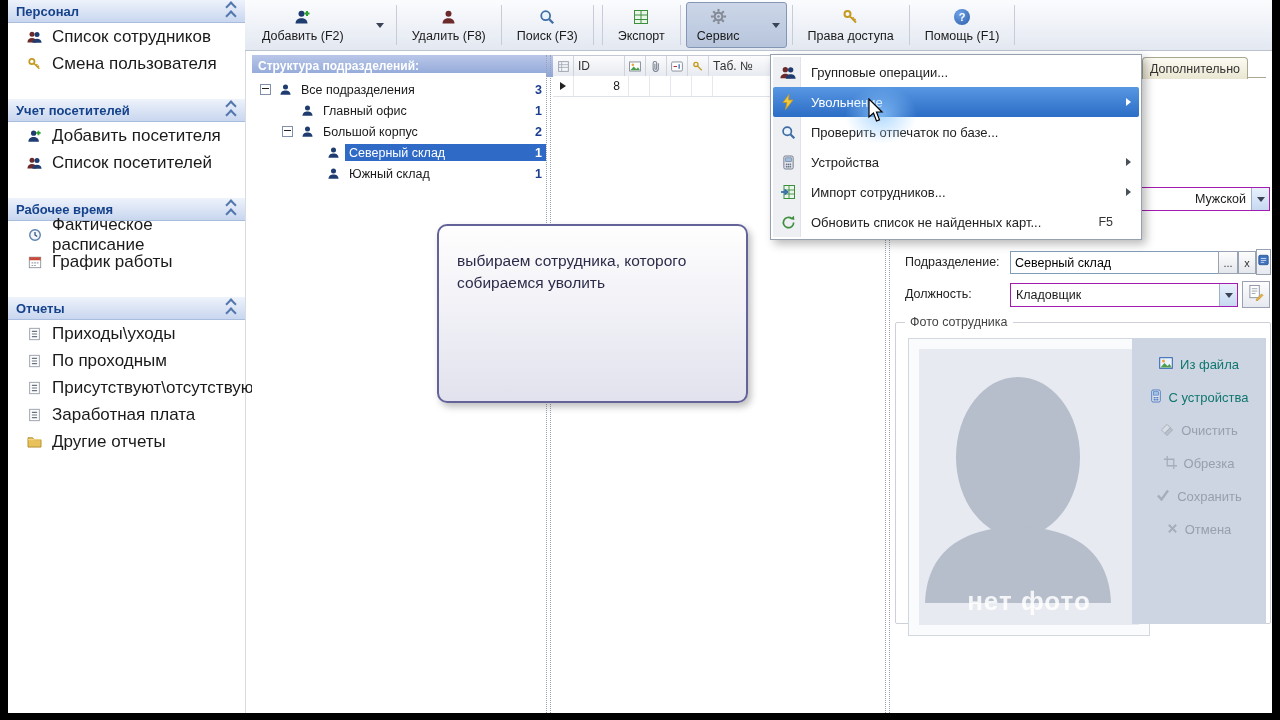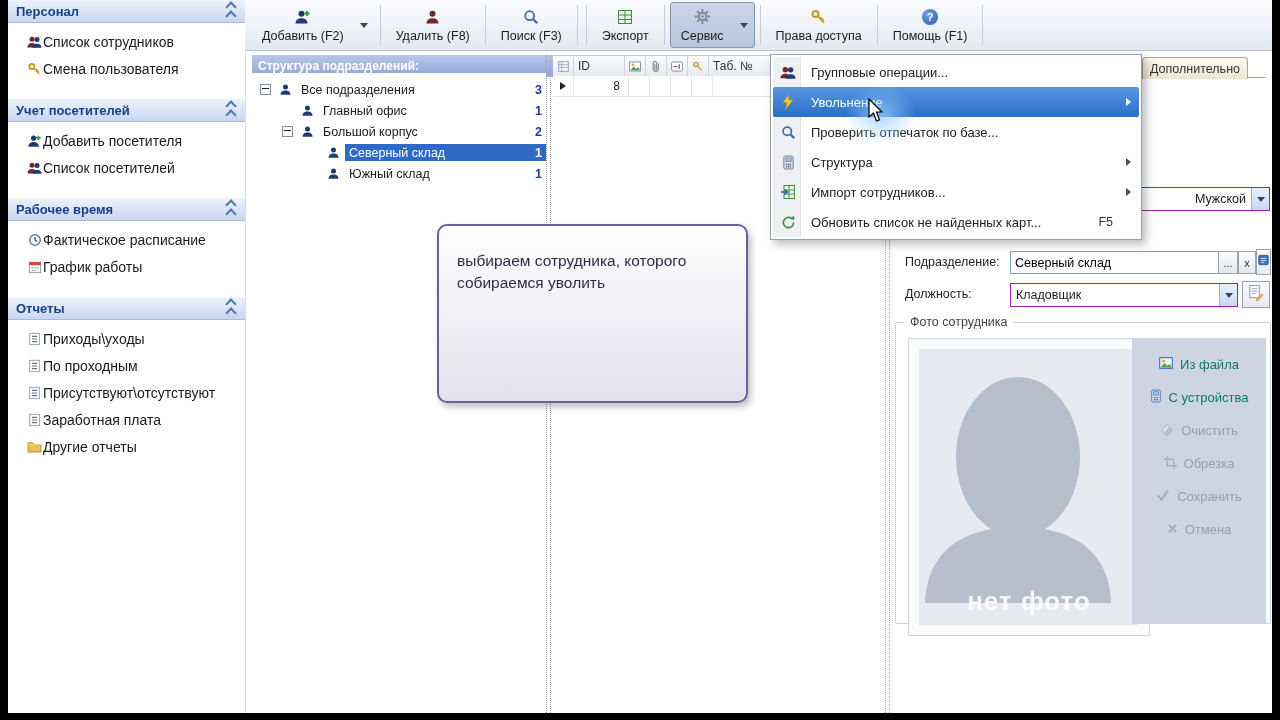--- a/index.html
+++ b/index.html
@@ -9,28 +9,28 @@
   .bar{background:#000;}
 
   
   .sidebar{left:8px;top:0;width:237px;height:713px;background:#fff;border-right:1px solid #d7dbe3;}
   .nav-header{height:22px;display:flex;align-items:center;padding:0 8px;
               background:linear-gradient(#eef3fb,#c8d6ef);border-bottom:1px solid #a9bedf;
               color:#15428b;font-weight:bold;font-size:13px;}
   .nav-header .sp{flex:1;}
   .chev2{display:flex;flex-direction:column;gap:1px;margin-right:2px;}
   .chev{width:6px;height:6px;border-left:2px solid #5377ad;border-top:2px solid #5377ad;transform:rotate(45deg);}
-  .nav-item{height:27px;display:flex;align-items:flex-end;padding-left:18px;font-size:14px;cursor:default;}
+  .nav-item{height:27px;display:flex;align-items:center;gap:9px;padding-left:18px;font-size:17px;cursor:default;}
   .ni{width:17px;height:17px;display:flex;align-items:center;justify-content:center;flex:none;}
   .spacer22{height:22px;}
 
   
   .toolbar{left:245px;top:0;width:1027px;height:50px;background:linear-gradient(#fbfcfe,#e3e8f1);
            border-bottom:1px solid #bac2d0;display:flex;align-items:center;padding:0 6px;gap:2px;}
-  .tb-group{display:flex;align-items:stretch;height:44px;border:1px solid transparent;border-radius:3px;}
+  .tb-group{display:flex;align-items:stretch;height:44px;border:1px solid transparent;border-radius:3px;gap:16px;}
   .tb-group.pressed{background:linear-gradient(#ccd6e8,#b7c5dc);border:1px solid #8396b4;}
   .tb-btn{display:flex;flex-direction:column;align-items:center;justify-content:center;gap:3px;
           padding:3px 10px;font-size:12.5px;white-space:nowrap;}
   .tb-btn.disabled{color:#9ba1ad;}
   .tb-arrow{display:flex;align-items:center;padding:0 6px;}
   .tri{width:0;height:0;border-left:4px solid transparent;border-right:4px solid transparent;border-top:5px solid #3a4456;}
   .tb-sep{width:1px;height:40px;background:#c6ccd8;margin:0 3px;flex:none;}
   .tbi{height:18px;display:flex;align-items:center;justify-content:center;}
   .help-badge{width:16px;height:16px;border-radius:50%;background:radial-gradient(circle at 35% 30%,#6fa3e8,#2b5ca8);
               display:flex;align-items:center;justify-content:center;}
@@ -629,21 +629,21 @@
             <rect x="2" y="1" width="10" height="14" rx="1.5" fill="#dfe4ec" stroke="#6d7686"></rect>
             <rect x="4" y="3" width="6" height="4" fill="#9fc3e8" stroke="#6d7686" stroke-width="0.7"></rect>
             <circle cx="5" cy="10" r="0.9" fill="#6d7686"></circle>
             <circle cx="7" cy="10" r="0.9" fill="#6d7686"></circle>
             <circle cx="9" cy="10" r="0.9" fill="#6d7686"></circle>
             <circle cx="5" cy="12.5" r="0.9" fill="#6d7686"></circle>
             <circle cx="7" cy="12.5" r="0.9" fill="#6d7686"></circle>
             <circle cx="9" cy="12.5" r="0.9" fill="#6d7686"></circle>
           </svg>
         </span>
-      <span>Структура</span>
+      <span>Устройства</span>
       <span class="sub"></span>
     </div>
     <div class="mi">
       <span class="mic">
           <svg width="16" height="16" viewBox="0 0 16 16">
             <rect x="4" y="1.5" width="10.5" height="13" fill="#eaf6ea" stroke="#3e8e3e"></rect>
             <path d="M4 6h10.5M4 10h10.5M9 1.5v13" stroke="#3e8e3e" stroke-width="0.9"></path>
             <path d="M1 8h5" stroke="#2b62b0" stroke-width="1.6"></path>
             <path d="M4.5 5.5 7.5 8 4.5 10.5" stroke="#2b62b0" stroke-width="1.6" fill="none"></path>
           </svg>

